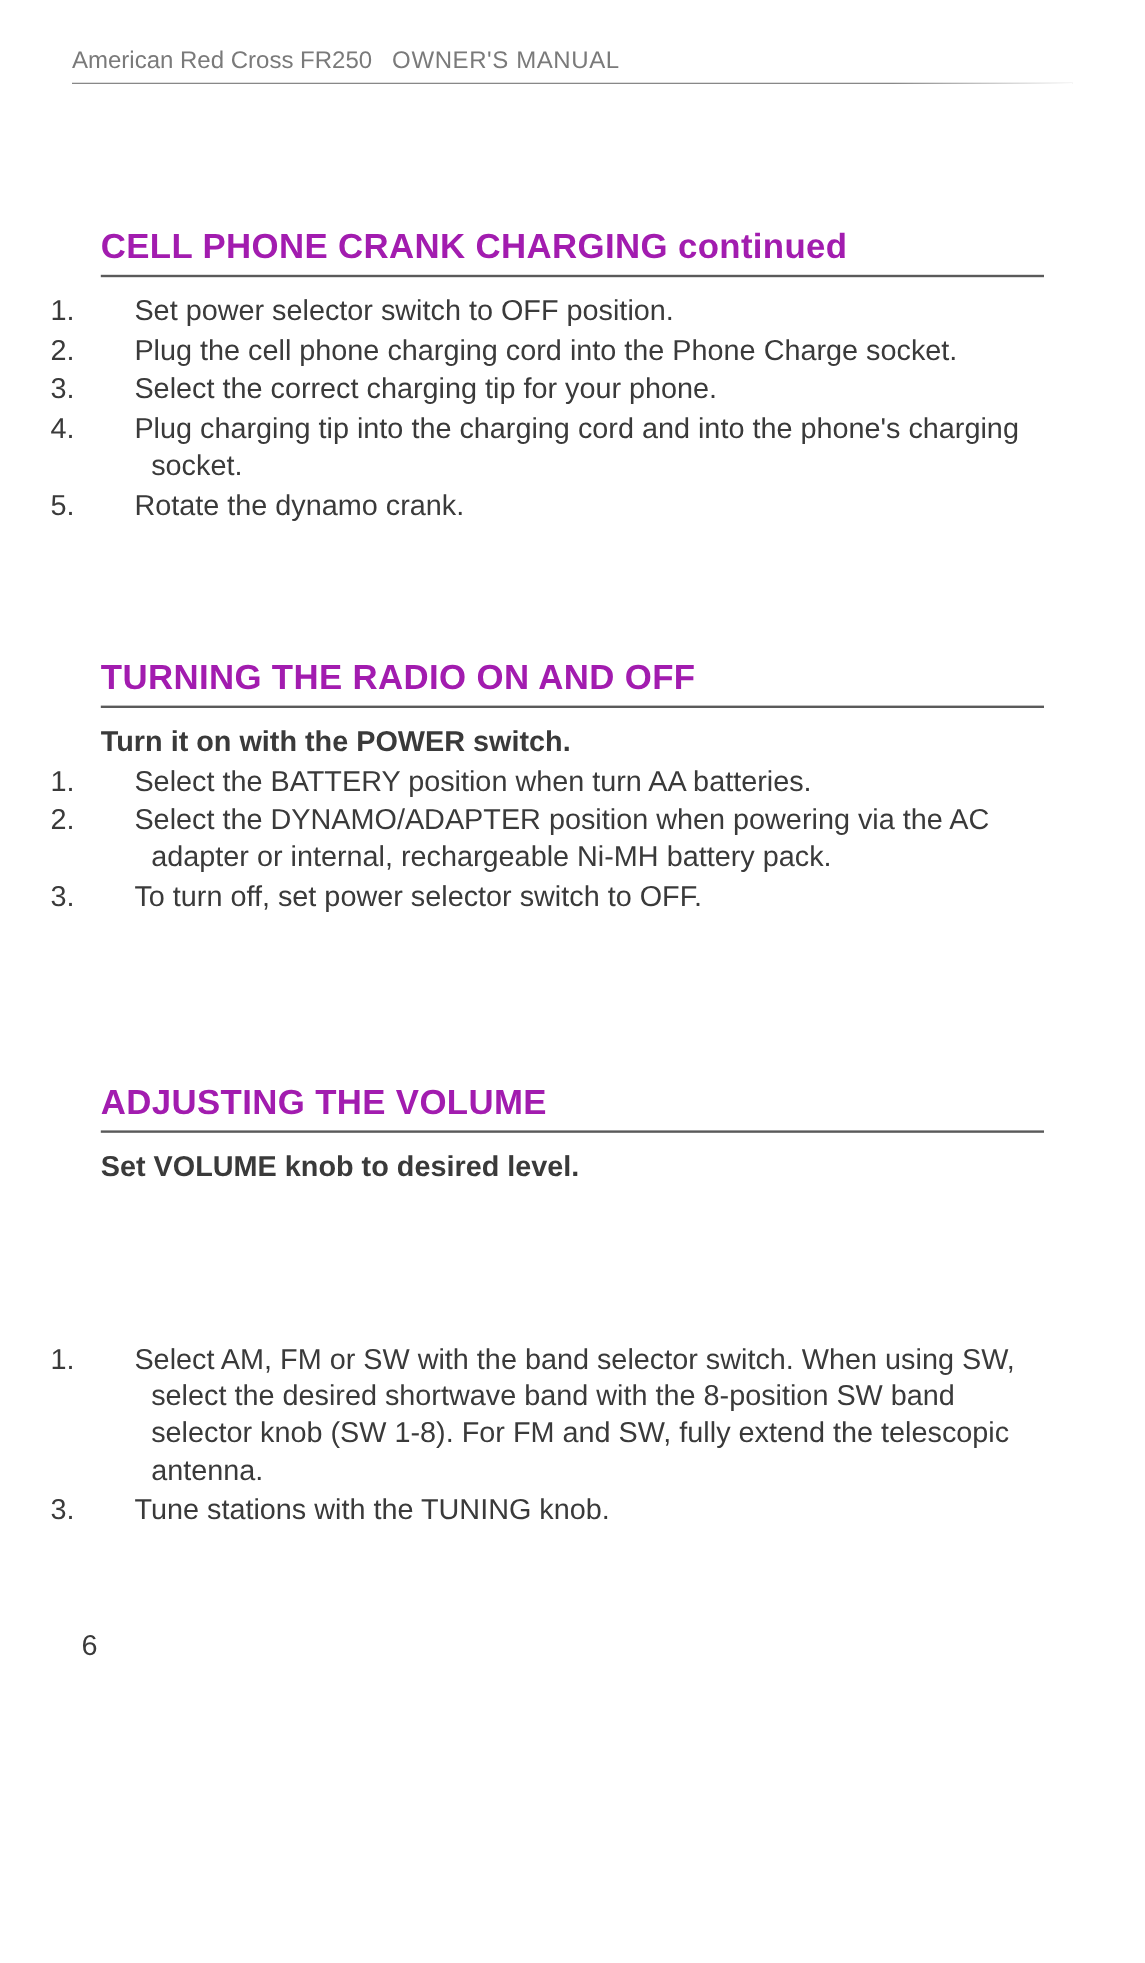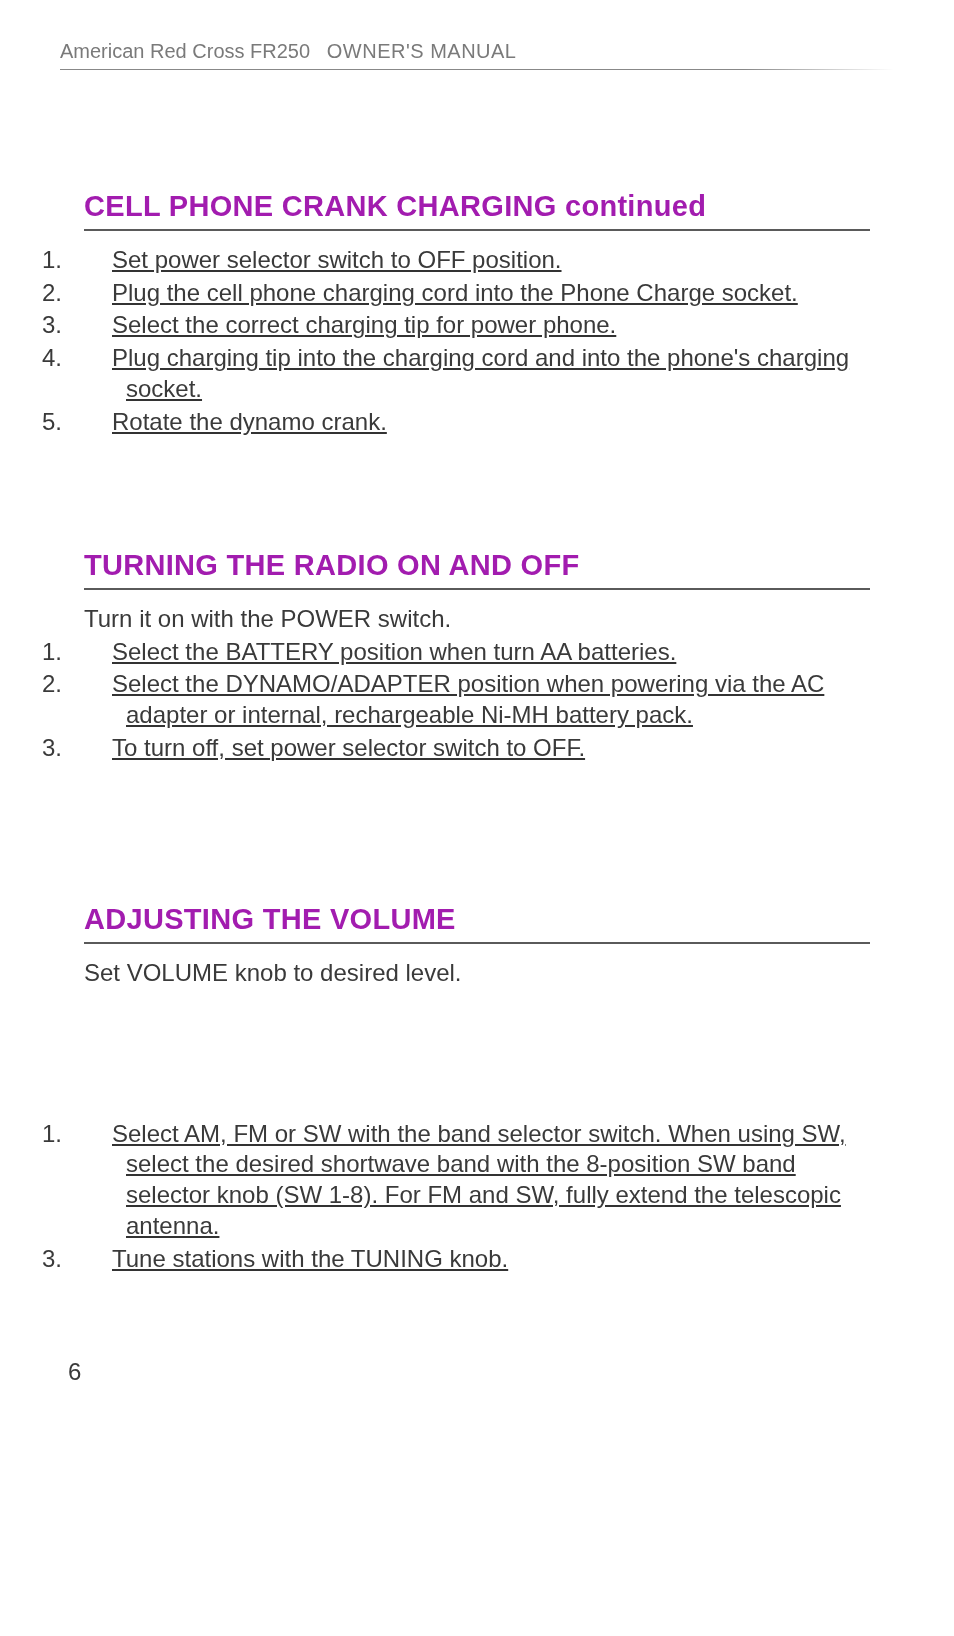--- a/index.html
+++ b/index.html
@@ -45,26 +45,26 @@
     letter-spacing: 0.3px;
     padding-bottom: 6px;
     border-bottom: 2px solid #5a5a5a;
   }
 
   .body-text {
     margin-top: 14px;
     font-size: 24px;
     line-height: 1.26;
     color: #3a3a3a;
+    font-weight: bold;
   }
 
   ol.steps {
     list-style: none;
     margin-top: 14px;
-    text-decoration: underline;
   }
   ol.steps li {
     font-size: 24px;
     line-height: 1.28;
     color: #3a3a3a;
     padding-left: 42px;
     text-indent: -42px;
     margin-bottom: 2px;
   }
   ol.steps li .num {
@@ -91,21 +91,21 @@
   </div>
   <div class="header-rule"></div>
 
   <div class="content">
 
     <div class="section first">
       <div class="section-title">CELL PHONE CRANK CHARGING continued</div>
       <ol class="steps">
         <li><span class="num">1.</span><span>Set power selector switch to OFF position.</span></li>
         <li><span class="num">2.</span><span>Plug the cell phone charging cord into the Phone Charge socket.</span></li>
-        <li><span class="num">3.</span><span>Select the correct charging tip for power phone.</span></li>
+        <li><span class="num">3.</span><span>Select the correct charging tip for your phone.</span></li>
         <li><span class="num">4.</span><span>Plug charging tip into the charging cord and into the phone's charging socket.</span></li>
         <li><span class="num">5.</span><span>Rotate the dynamo crank.</span></li>
       </ol>
     </div>
 
     <div class="section">
       <div class="section-title">TURNING THE RADIO ON AND OFF</div>
       <div class="body-text">Turn it on with the POWER switch.</div>
       <ol class="steps" style="margin-top:2px">
         <li><span class="num">1.</span><span>Select the BATTERY position when turn AA batteries.</span></li>

